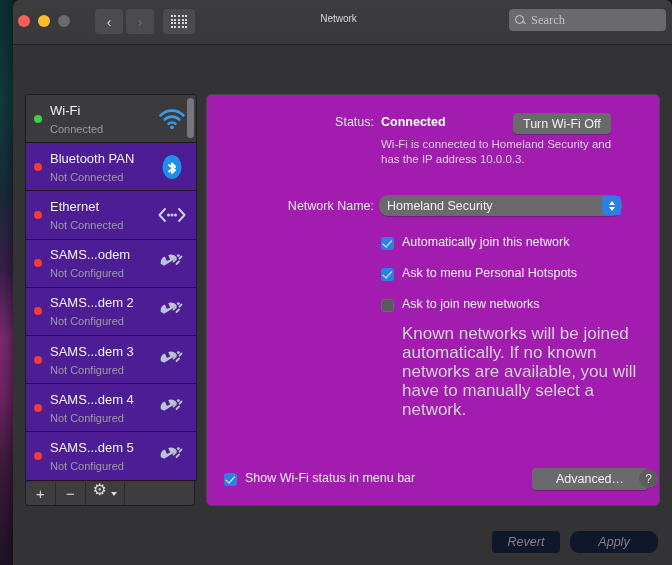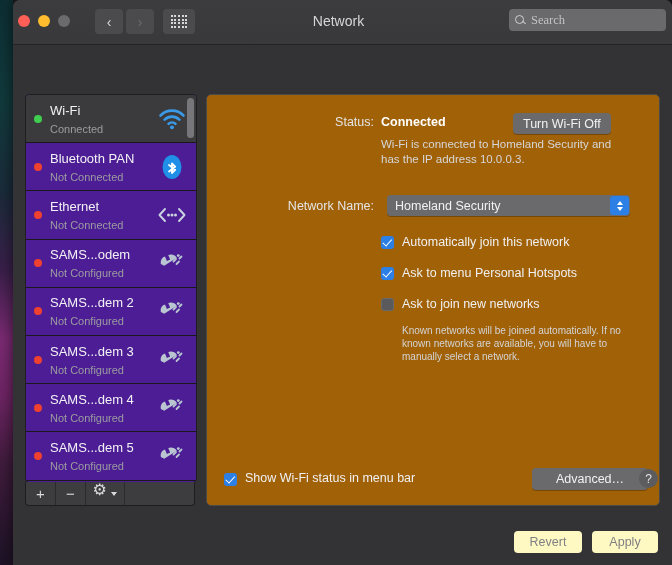--- a/index.html
+++ b/index.html
@@ -52,21 +52,21 @@
   .gridbtn {
     position: absolute; left: 150px; top: 9px;
     width: 32px; height: 25px; border-radius: 4px;
     background: #4b4b4d;
     display: flex; align-items: center; justify-content: center;
   }
   .dotgrid { display: grid; grid-template-columns: repeat(5, 2px); gap: 1.6px; }
   .dotgrid i { width: 2px; height: 2px; background: #d8d8da; display: block; }
   .wtitle {
     position: absolute; left: 0; right: 8px; top: 13px;
-    text-align: center; color: #d7d7d9; font-size: 14px;
+    text-align: center; color: #d7d7d9; font-size: 10px;
   }
   .searchbox {
     position: absolute; right: 6px; top: 9px;
     width: 157px; height: 22px; border-radius: 4px;
     background: #6a6a6d;
     display: flex; align-items: center; padding: 0 6px; box-sizing: border-box;
   }
   .searchbox .mag { width: 11px; height: 11px; position: relative; margin-right: 5px; flex: none; }
   .searchbox .mag::before {
     content: ""; position: absolute; left: 0; top: 0;
@@ -155,82 +155,82 @@
   .gear::before {
     content: "\2699"; position: absolute; left: -1px; top: -5px;
     font-size: 16px; color: #d9d9db; line-height: 1;
   }
   .caret-dn { width: 0; height: 0; border-left: 3.2px solid transparent; border-right: 3.2px solid transparent; border-top: 4px solid #d9d9db; margin-left: 3px; }
 
   
   .panel {
     position: absolute; left: 193px; top: 49px;
     width: 454px; height: 412px;
-    background: #a16207;
+    background: #a21caf;
     border: 1px solid #4a4a4c; border-radius: 5px;
     box-sizing: border-box;
   }
   .lbl-right { color: #e4e4e6; font-size: 12.5px; text-align: right; }
 
   .status-row { position: absolute; left: 0; top: 18px; width: 100%; }
   .status-label { position: absolute; left: 0; width: 167px; top: 2px; }
   .status-value { position: absolute; left: 174px; top: 2px; color: #fff; font-size: 12.5px; font-weight: bold; }
   .btn {
     background: #6a6a6d; border-radius: 4px;
     color: #f2f2f4; font-size: 12.5px;
     display: inline-flex; align-items: center; justify-content: center;
     height: 21px; padding: 0 10px;
     box-shadow: 0 1px 0 rgba(0,0,0,.25);
     box-sizing: border-box;
   }
-  .btn.disabled { background: #fef9c3; color: #808084; box-shadow: none; }
+  .btn.disabled { background: #0f172a; color: #808084; box-shadow: none; font-style: italic; }
   #turn-wifi-off-button { position: absolute; left: 306px; top: 0; }
   .status-desc {
     position: absolute; left: 174px; top: 24px; width: 250px;
     color: #d6d6d9; font-size: 11.5px; line-height: 15px;
   }
 
   .netname-row { position: absolute; left: 0; top: 100px; width: 100%; display: flex; align-items: center; }
   .netname-label { width: 167px; }
-  #network-name-popup { margin-left: 13px; width: 243px; }
+  #network-name-popup { margin-left: 5px; width: 243px; border-radius: 9px; }
 
   .checks { position: absolute; left: 174px; top: 140px; width: 270px; }
-  .check-item { display: flex; align-items: flex-start; margin-bottom: 16px; }
+  .check-item { display: flex; align-items: center; margin-bottom: 16px; }
   .cbox {
     width: 13px; height: 13px; border-radius: 3px; flex: none;
     margin-right: 8px; margin-top: 1px; position: relative;
     box-sizing: border-box;
   }
   .cbox.on { background: #2b7fe5; }
   .cbox.on::after {
     content: ""; position: absolute; left: 4px; top: 1px;
     width: 3.5px; height: 7.5px;
     border: solid #fff; border-width: 0 1.8px 1.8px 0;
     transform: rotate(42deg);
   }
   .cbox.off { background: #5a5a5d; border: 1px solid #6a6a6d; }
   .check-label { color: #f0f0f2; font-size: 12.5px; line-height: 15px; }
   .helptext {
     margin-top: -4px; margin-left: 21px;
-    color: #d3d3d6; font-size: 10px; line-height: 13px; width: 245px;
+    color: #d3d3d6; font-size: 17px; line-height: 19px; width: 245px;
   }
 
   .panel-footer { position: absolute; left: 0; right: 0; bottom: 14px; height: 24px; }
   .footer-check { position: absolute; left: 17px; top: 4px; display: flex; align-items: center; }
   #advanced-button { position: absolute; left: 325px; top: 1px; width: 116px; height: 22px; }
   .helpbtn {
     position: absolute; left: 432px; top: 2px;
     width: 19px; height: 19px; border-radius: 50%;
     background: #5c5c5f; color: #e2e2e5;
     font-size: 12px; display: flex; align-items: center; justify-content: center;
   }
 
   .footer-buttons { position: absolute; right: 14px; bottom: 13px; display: flex; gap: 10px; }
   #revert-button { width: 68px; height: 22px; }
-  #apply-button { width: 66px; height: 22px; }
+  #apply-button { width: 88px; height: 22px; border-radius: 9px; }
 </style>
 </head>
 <body>
 
 <div id="root">
 
   <div class="desktop-sliver"></div>
 
   <div class="window">
 

